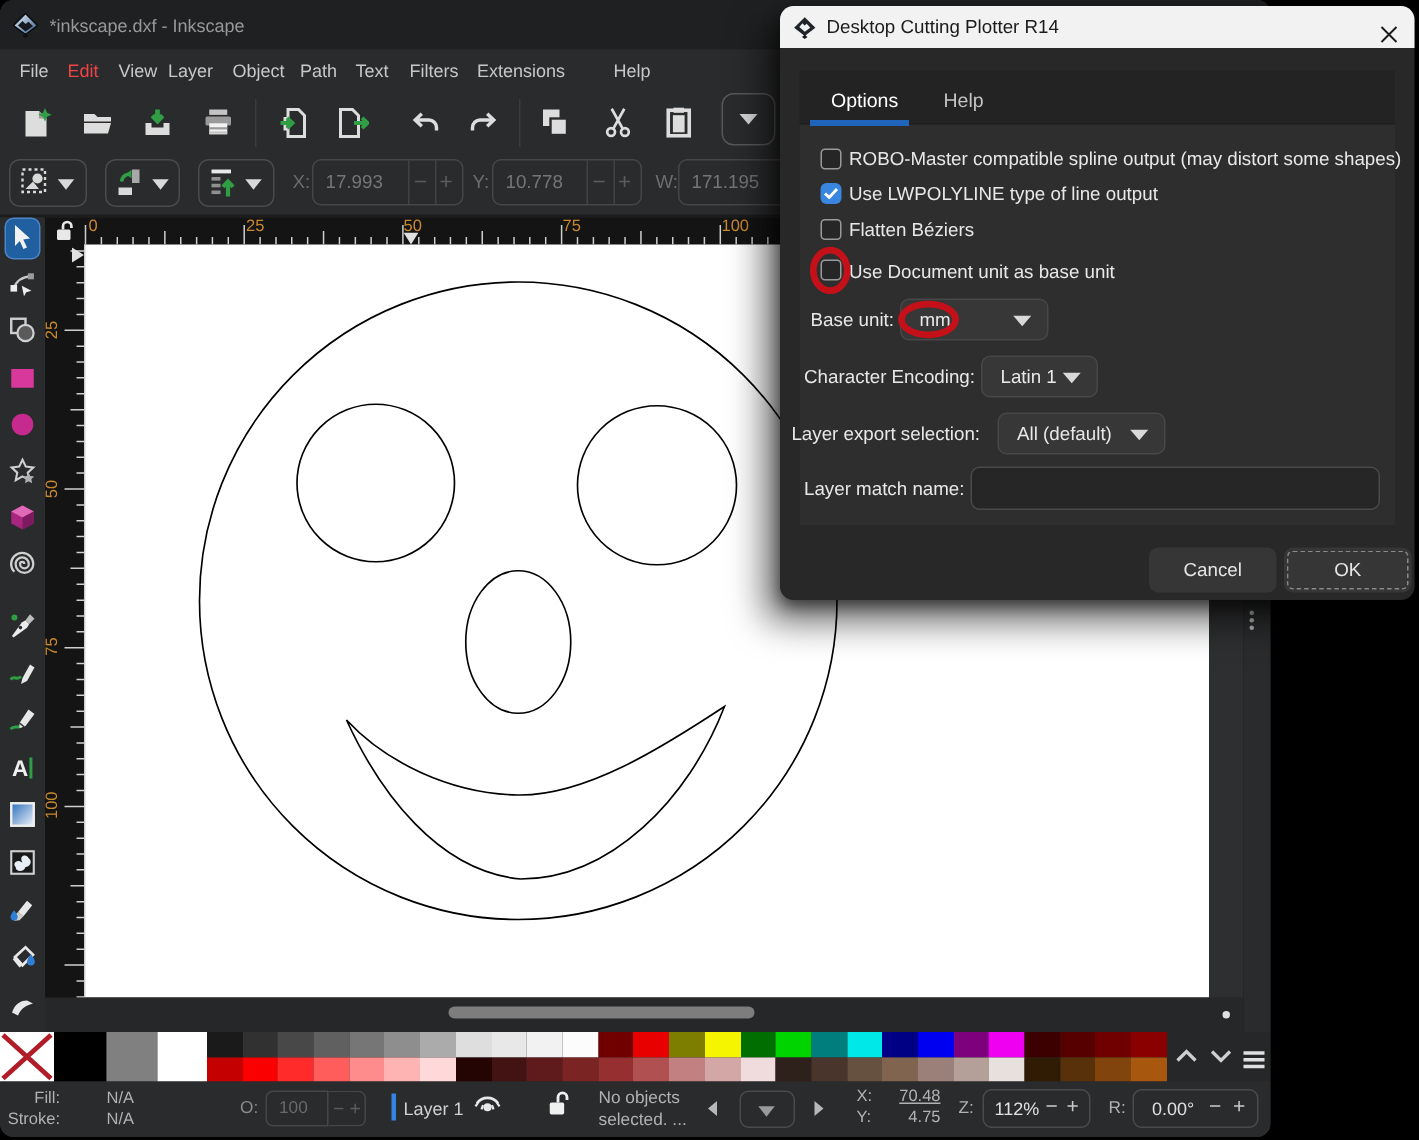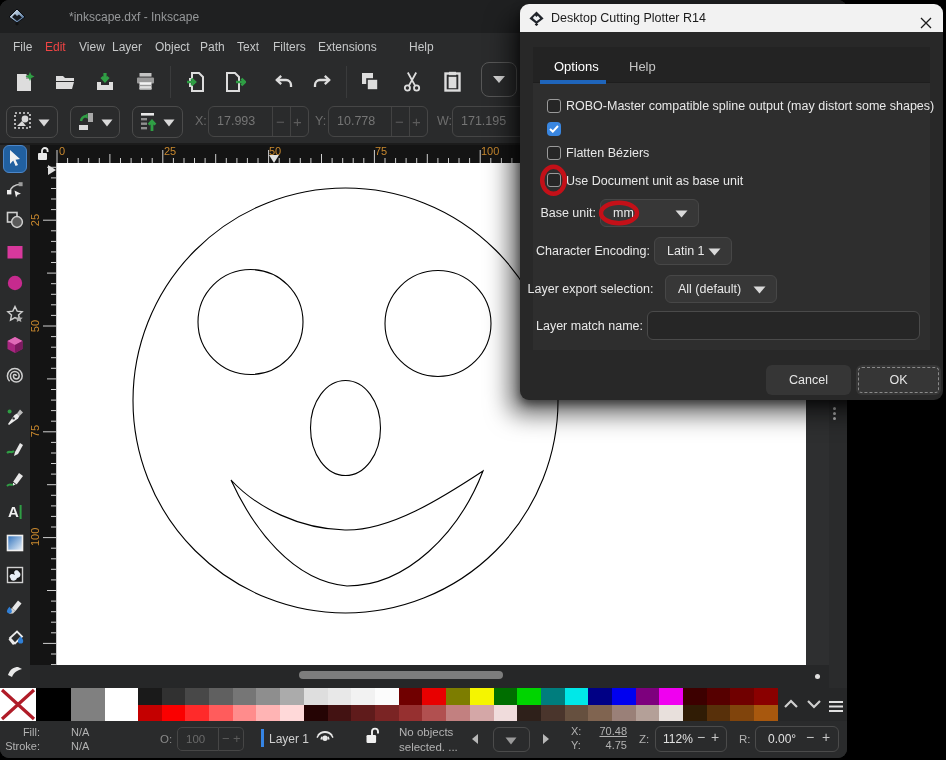--- a/index.html
+++ b/index.html
@@ -15,21 +15,21 @@
         <linearGradient id="ig" x1="0" y1="0" x2="1" y2="1">
     <stop offset="0" stop-color="#eef2f7"></stop>
           <stop offset="0.45" stop-color="#9db4cc"></stop>
           <stop offset="1" stop-color="#274d7d"></stop>
   </linearGradient>
       </defs>
   <path d="M9 1 L17 9 L9 15 L1 9 Z" fill="url(#ig)" stroke="#0a0d12" stroke-width="1"></path>
   <path d="M4 9 L7 6 L9 8 L11 6.5 L14 9.5 L9 13 Z" fill="#16191e"></path>
   <path d="M9 14 L11 16 L9 17.5 L7 16 Z" fill="#111"></path>
 </svg>
-<div class="abs" style="left:33px;top:10px;font-size:12px;color:#96989a;margin-left:36px;">*inkscape.dxf - Inkscape</div>
+<div class="abs" style="left:33px;top:10px;font-size:12px;color:#96989a;">*inkscape.dxf - Inkscape</div>
 <div class="abs" style="left:0;top:33px;width:847px;height:28px;background:#2a2b2c;"></div>
     <div class="abs" style="left:13px;top:40px;font-size:12px;color:#c6c8c9;">File</div>
     <div class="abs" style="left:45px;top:40px;font-size:12px;color:#ef4444;text-align:center;">Edit</div>
     <div class="abs" style="left:79px;top:40px;font-size:12px;color:#c6c8c9;">View</div>
     <div class="abs" style="left:112px;top:40px;font-size:12px;color:#c6c8c9;">Layer</div>
     <div class="abs" style="left:155px;top:40px;font-size:12px;color:#c6c8c9;">Object</div>
     <div class="abs" style="left:200px;top:40px;font-size:12px;color:#c6c8c9;">Path</div>
     <div class="abs" style="left:237px;top:40px;font-size:12px;color:#c6c8c9;">Text</div>
     <div class="abs" style="left:273px;top:40px;font-size:12px;color:#c6c8c9;">Filters</div>
     <div class="abs" style="left:318px;top:40px;font-size:12px;color:#c6c8c9;">Extensions</div>
@@ -398,20 +398,21 @@
     <div class="abs" style="left:13px;top:78px;width:397px;height:268px;background:#2e2e2e;border-top:1px solid #1e1e1e;"></div>
     <div class="abs" style="left:34px;top:55px;font-size:13px;color:#ffffff;">Options</div>
     <div class="abs" style="left:109px;top:55px;font-size:13px;color:#c4c4c4;">Help</div>
     <div class="abs" style="left:20px;top:76px;width:66px;height:4px;background:#1f65bb;"></div>
     <div class="abs" style="left:27px;top:95px;width:14px;height:14px;background:#262626;border:1.3px solid #9a9a9a;border-radius:3px;"></div>
     <div class="abs" style="left:46px;top:95px;font-size:12.5px;color:#e8e8e8;">ROBO-Master compatible spline output (may distort some shapes)</div>
     <div class="abs" style="left:27px;top:118px;width:14px;height:14px;background:#3986e0;border-radius:4px;"></div>
     <svg class="abs" style="left:29px;top:121px;" width="10" height="8" viewBox="0 0 10 8">
       <path d="M1 4 L3.8 6.6 L9 1" stroke="#fff" stroke-width="2" fill="none"></path>
     </svg>
+    <div class="abs" style="left:46px;top:118px;font-size:12.5px;color:#e8e8e8;">Use LWPOLYLINE type of line output</div>
     <div class="abs" style="left:27px;top:142px;width:14px;height:14px;background:#262626;border:1.3px solid #9a9a9a;border-radius:3px;"></div>
     <div class="abs" style="left:46px;top:142px;font-size:12.5px;color:#e8e8e8;">Flatten Béziers</div>
     <div class="abs" style="left:27px;top:169px;width:14px;height:14px;background:#262626;border:1.3px solid #9a9a9a;border-radius:3px;"></div>
     <div class="abs" style="left:46px;top:170px;font-size:12.5px;color:#e8e8e8;">Use Document unit as base unit</div>
     <div class="abs" style="left:0;top:202px;width:76px;text-align:right;font-size:12.5px;color:#e8e8e8;">Base unit:</div>
     <div class="abs" style="left:80px;top:195px;width:99px;height:28px;background:#373737;border:1px solid #474747;border-radius:6px;"></div>
     <div class="abs" style="left:93px;top:202px;font-size:12.5px;color:#e8e8e8;">mm</div>
     <svg class="abs" style="left:155px;top:206px;" width="13" height="8" viewBox="0 0 13 8">
       <path d="M0.5 0.5 h12 l-6 7 z" fill="#d9d9d9"></path>
     </svg>

